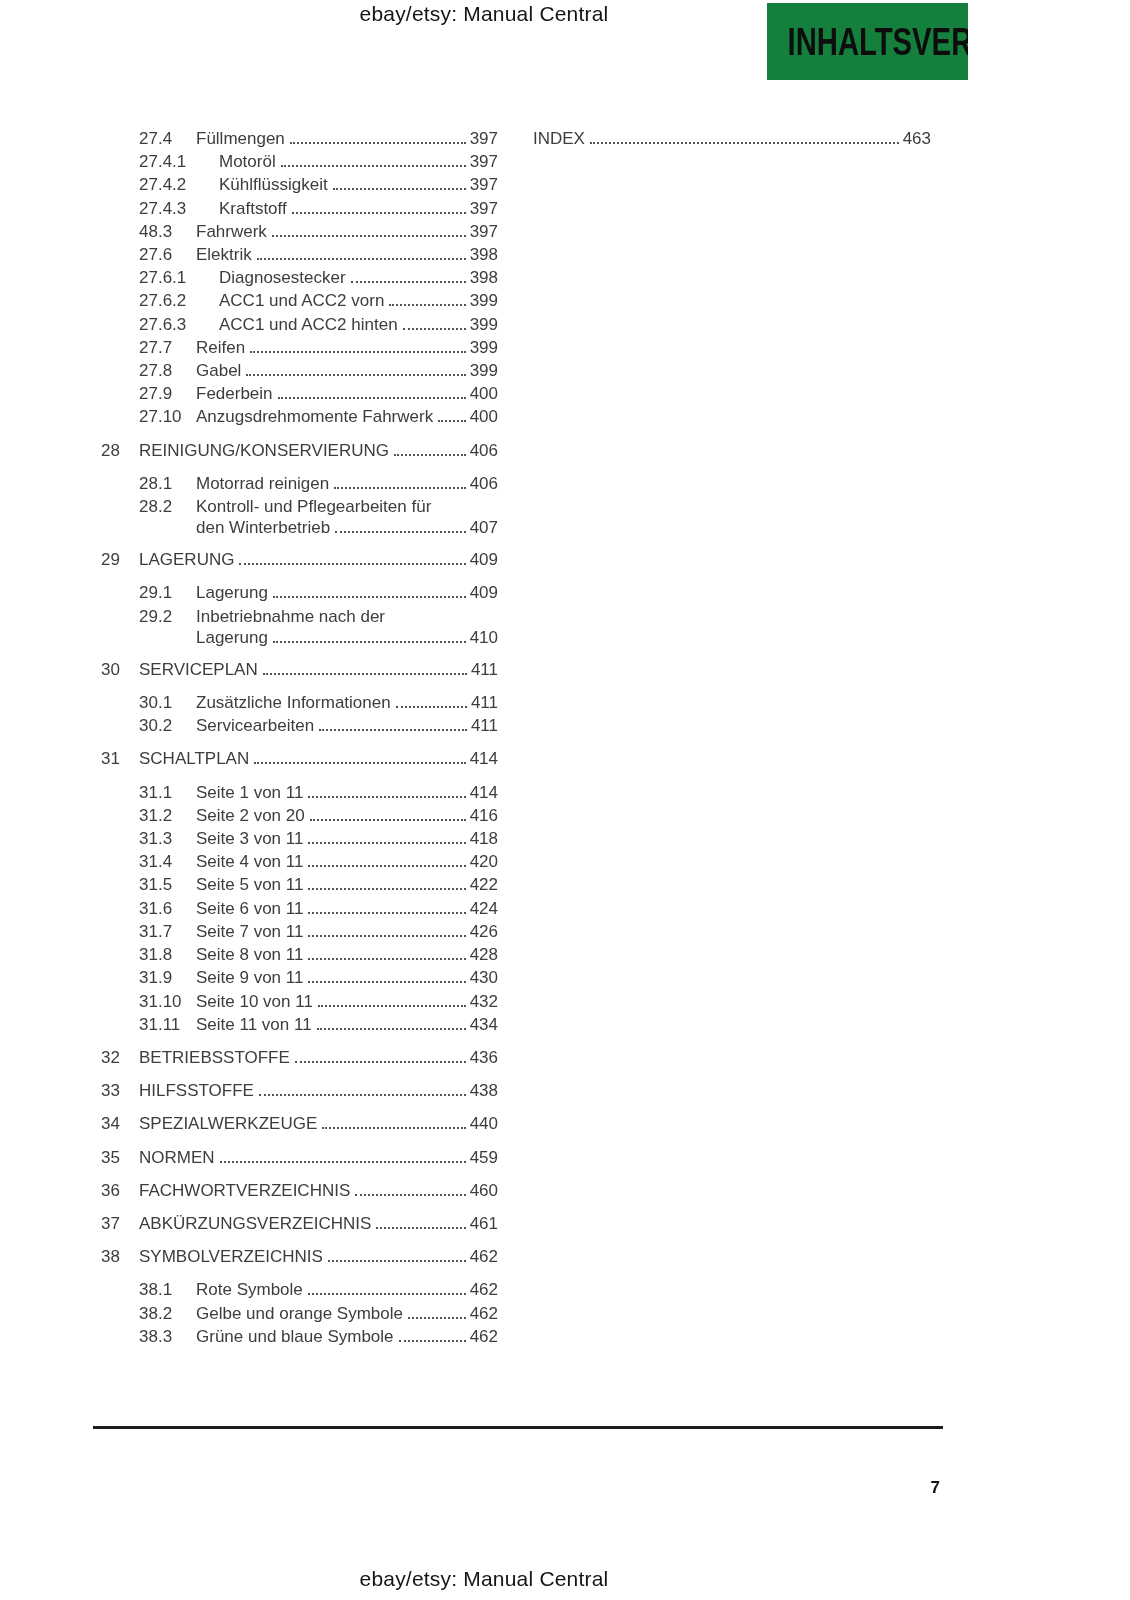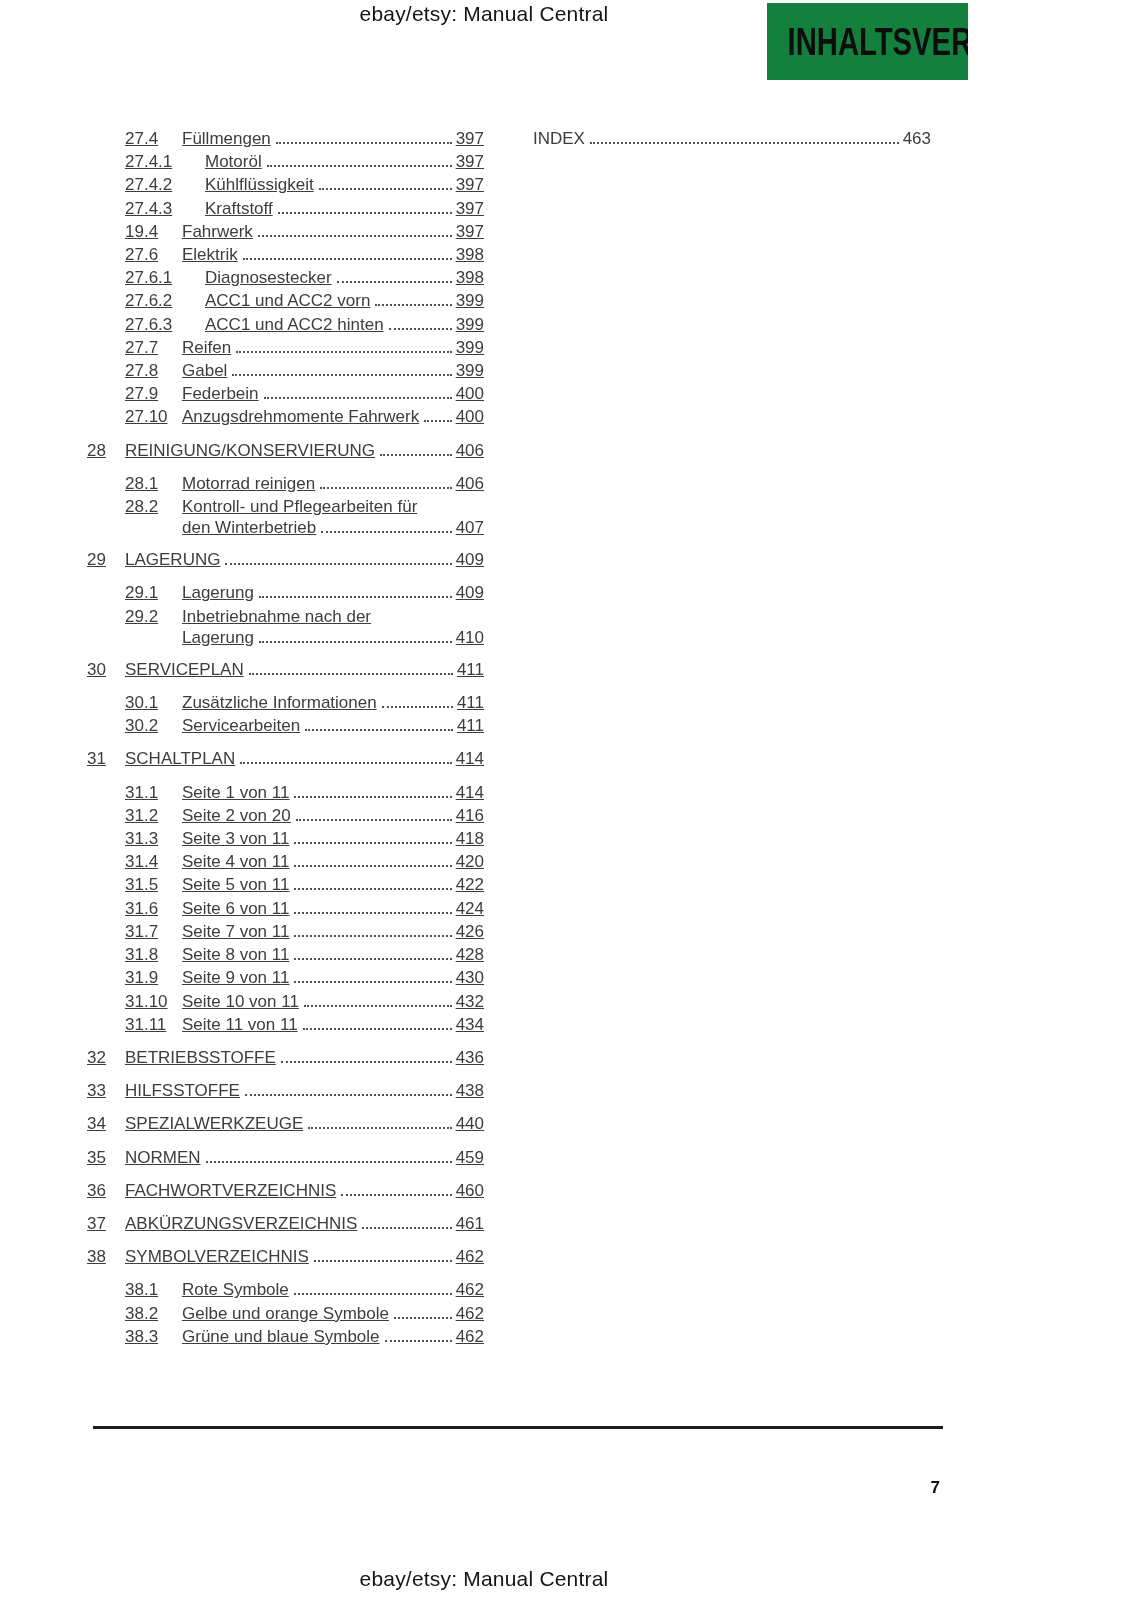--- a/index.html
+++ b/index.html
@@ -43,21 +43,21 @@
     font-weight: bold;
     font-size: 39px;
     color: #0d0d0d;
     white-space: nowrap;
     transform: scaleX(0.75);
     letter-spacing: 0px;
   }
 
   
   .toc-col { position: absolute; top: 127px; font-size: 17px; }
-  .toc-col.left  { left: 87px;  width: 397px; text-decoration: underline; }
+  .toc-col.left  { left: 101px;  width: 397px; }
   .toc-col.right { left: 533px; width: 398px; }
 
   .row { display: flex; line-height: 23.2px; }
   .row.chapter { margin-top: 10px; margin-bottom: 10px; }
   .row.chapter + .row.chapter { margin-top: 0; }
   .toc-col .row:first-child { margin-top: 0; }
 
   .num { flex: 0 0 auto; white-space: nowrap; }
   .row.chapter    .num { flex-basis: 38px; }
   .row.section    { padding-left: 38px; }
@@ -144,21 +144,21 @@
         <span class="num">27.4.3</span>
         <div class="body">
           <div class="tline">
             <span class="t">Kraftstoff</span>
             <span class="leader"></span>
             <span class="pg">397</span>
           </div>
         </div>
       </div>
       <div class="row section">
-        <span class="num">19.4</span>
+        <span class="num">48.3</span>
         <div class="body">
           <div class="tline">
             <span class="t">Fahrwerk</span>
             <span class="leader"></span>
             <span class="pg">397</span>
           </div>
         </div>
       </div>
       <div class="row section">
         <span class="num">27.6</span>

